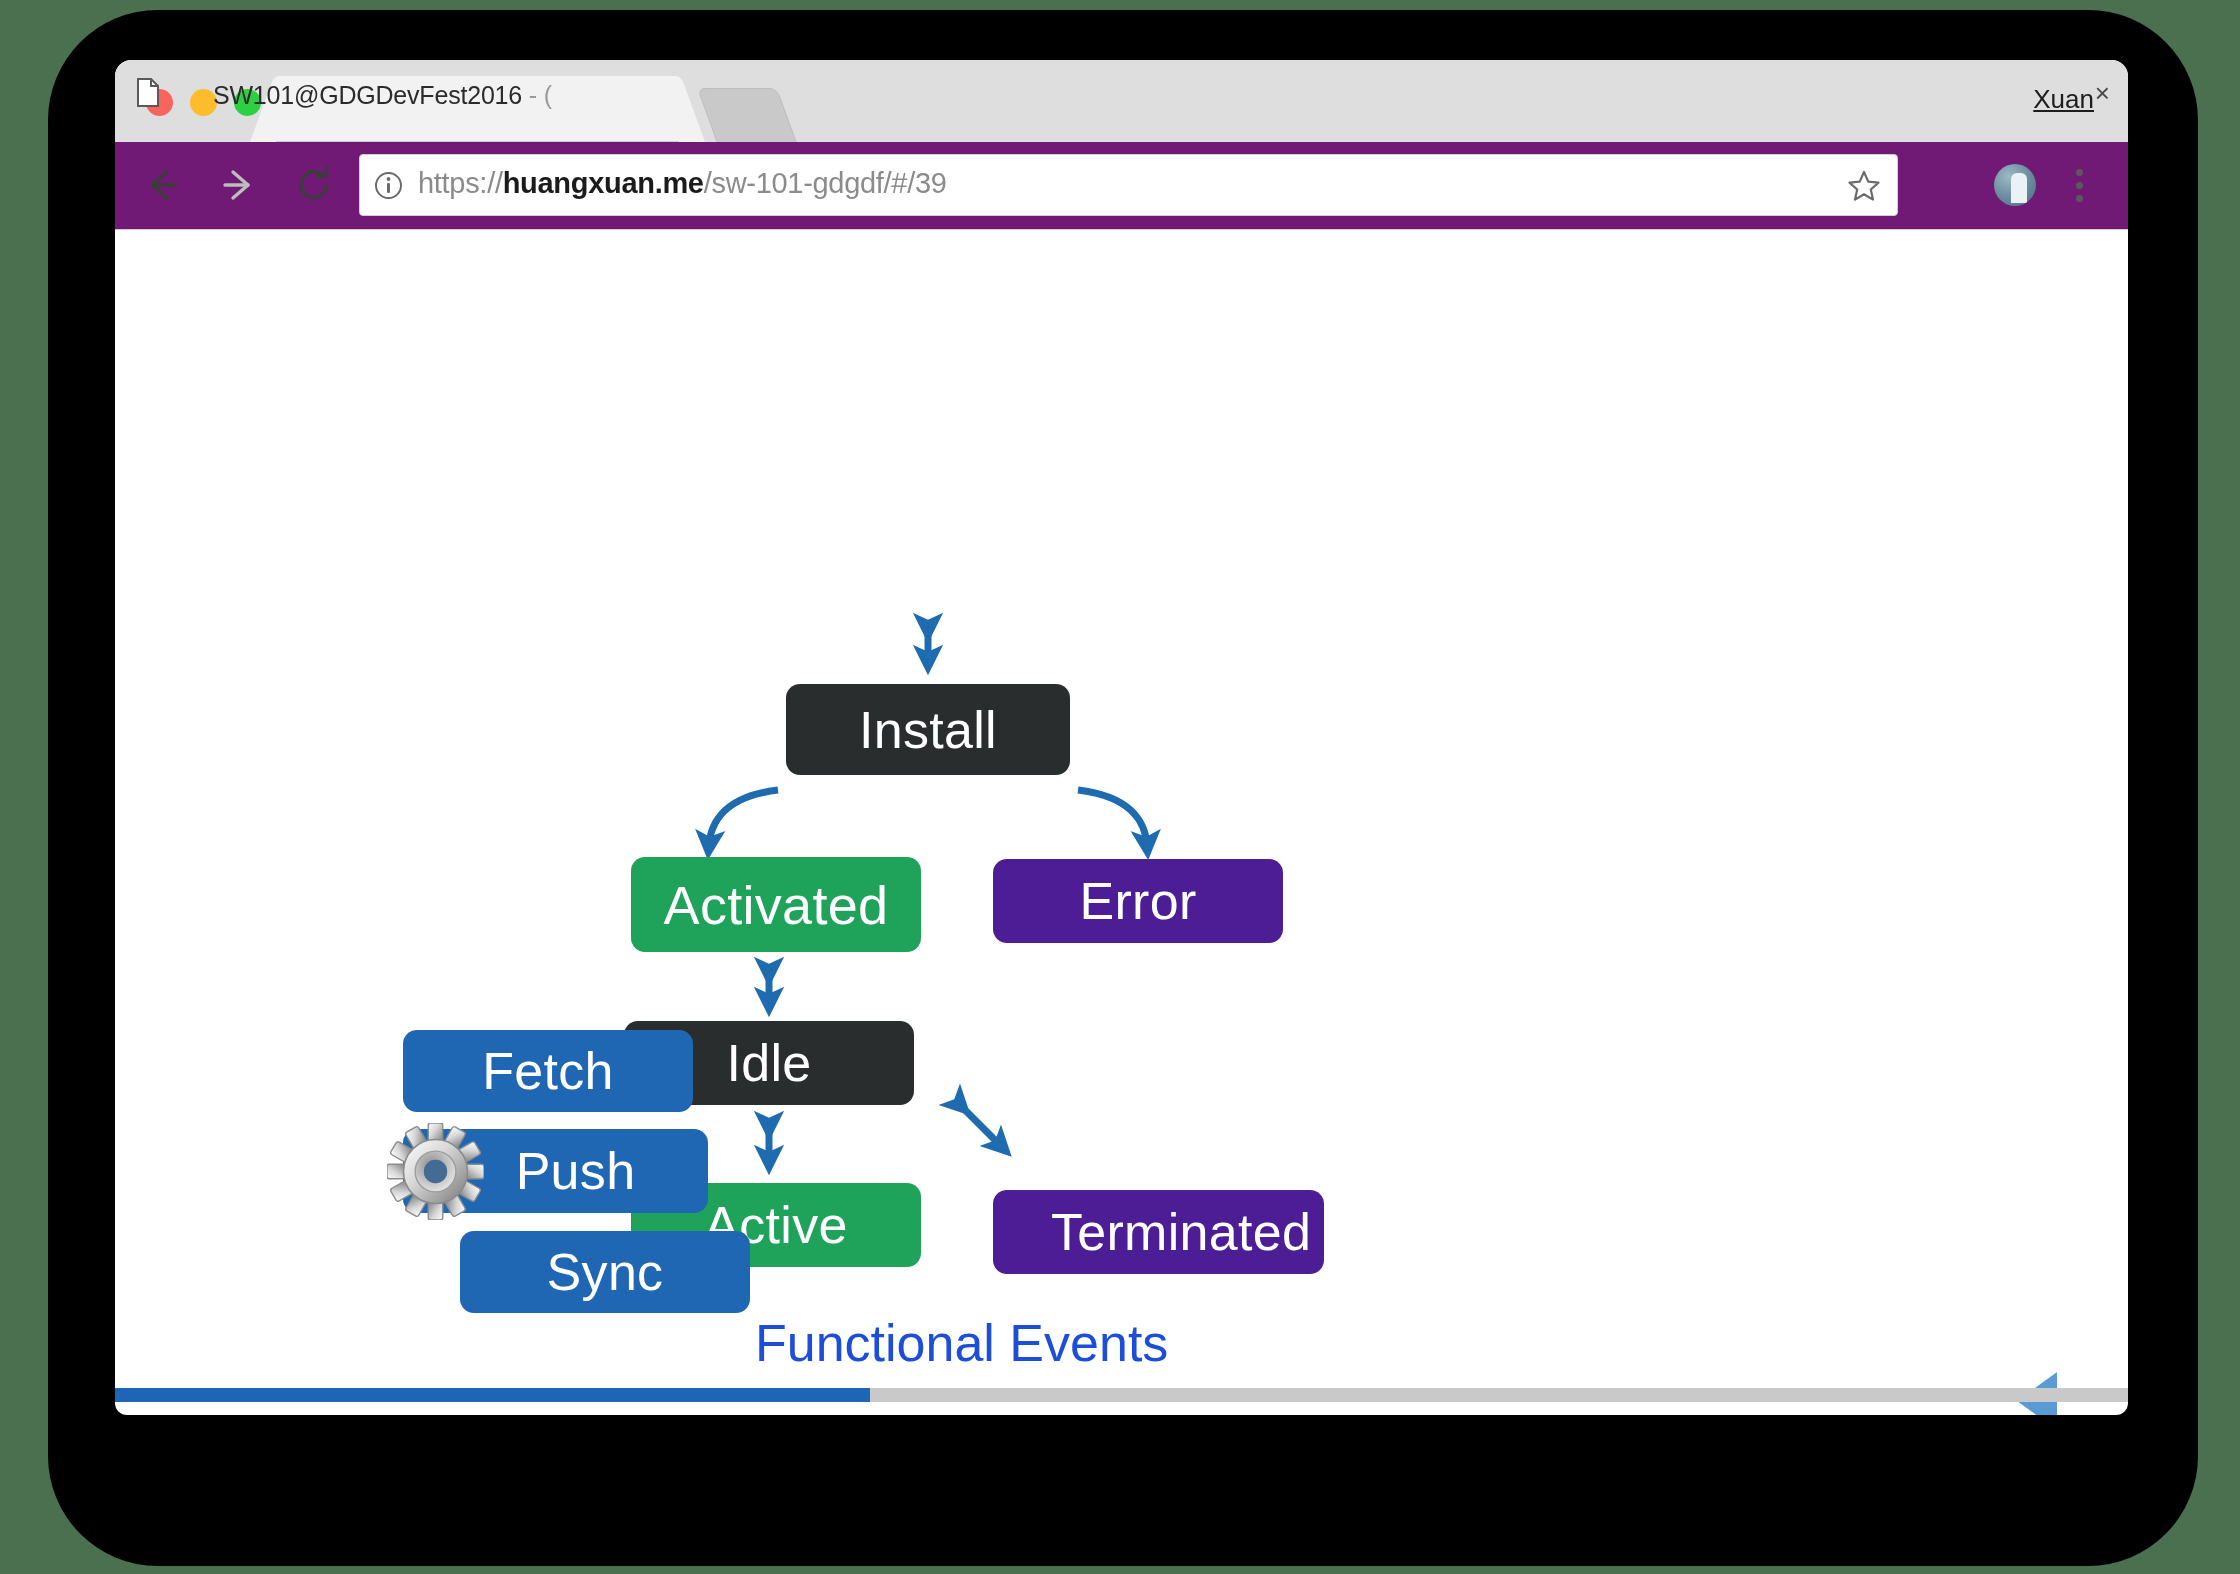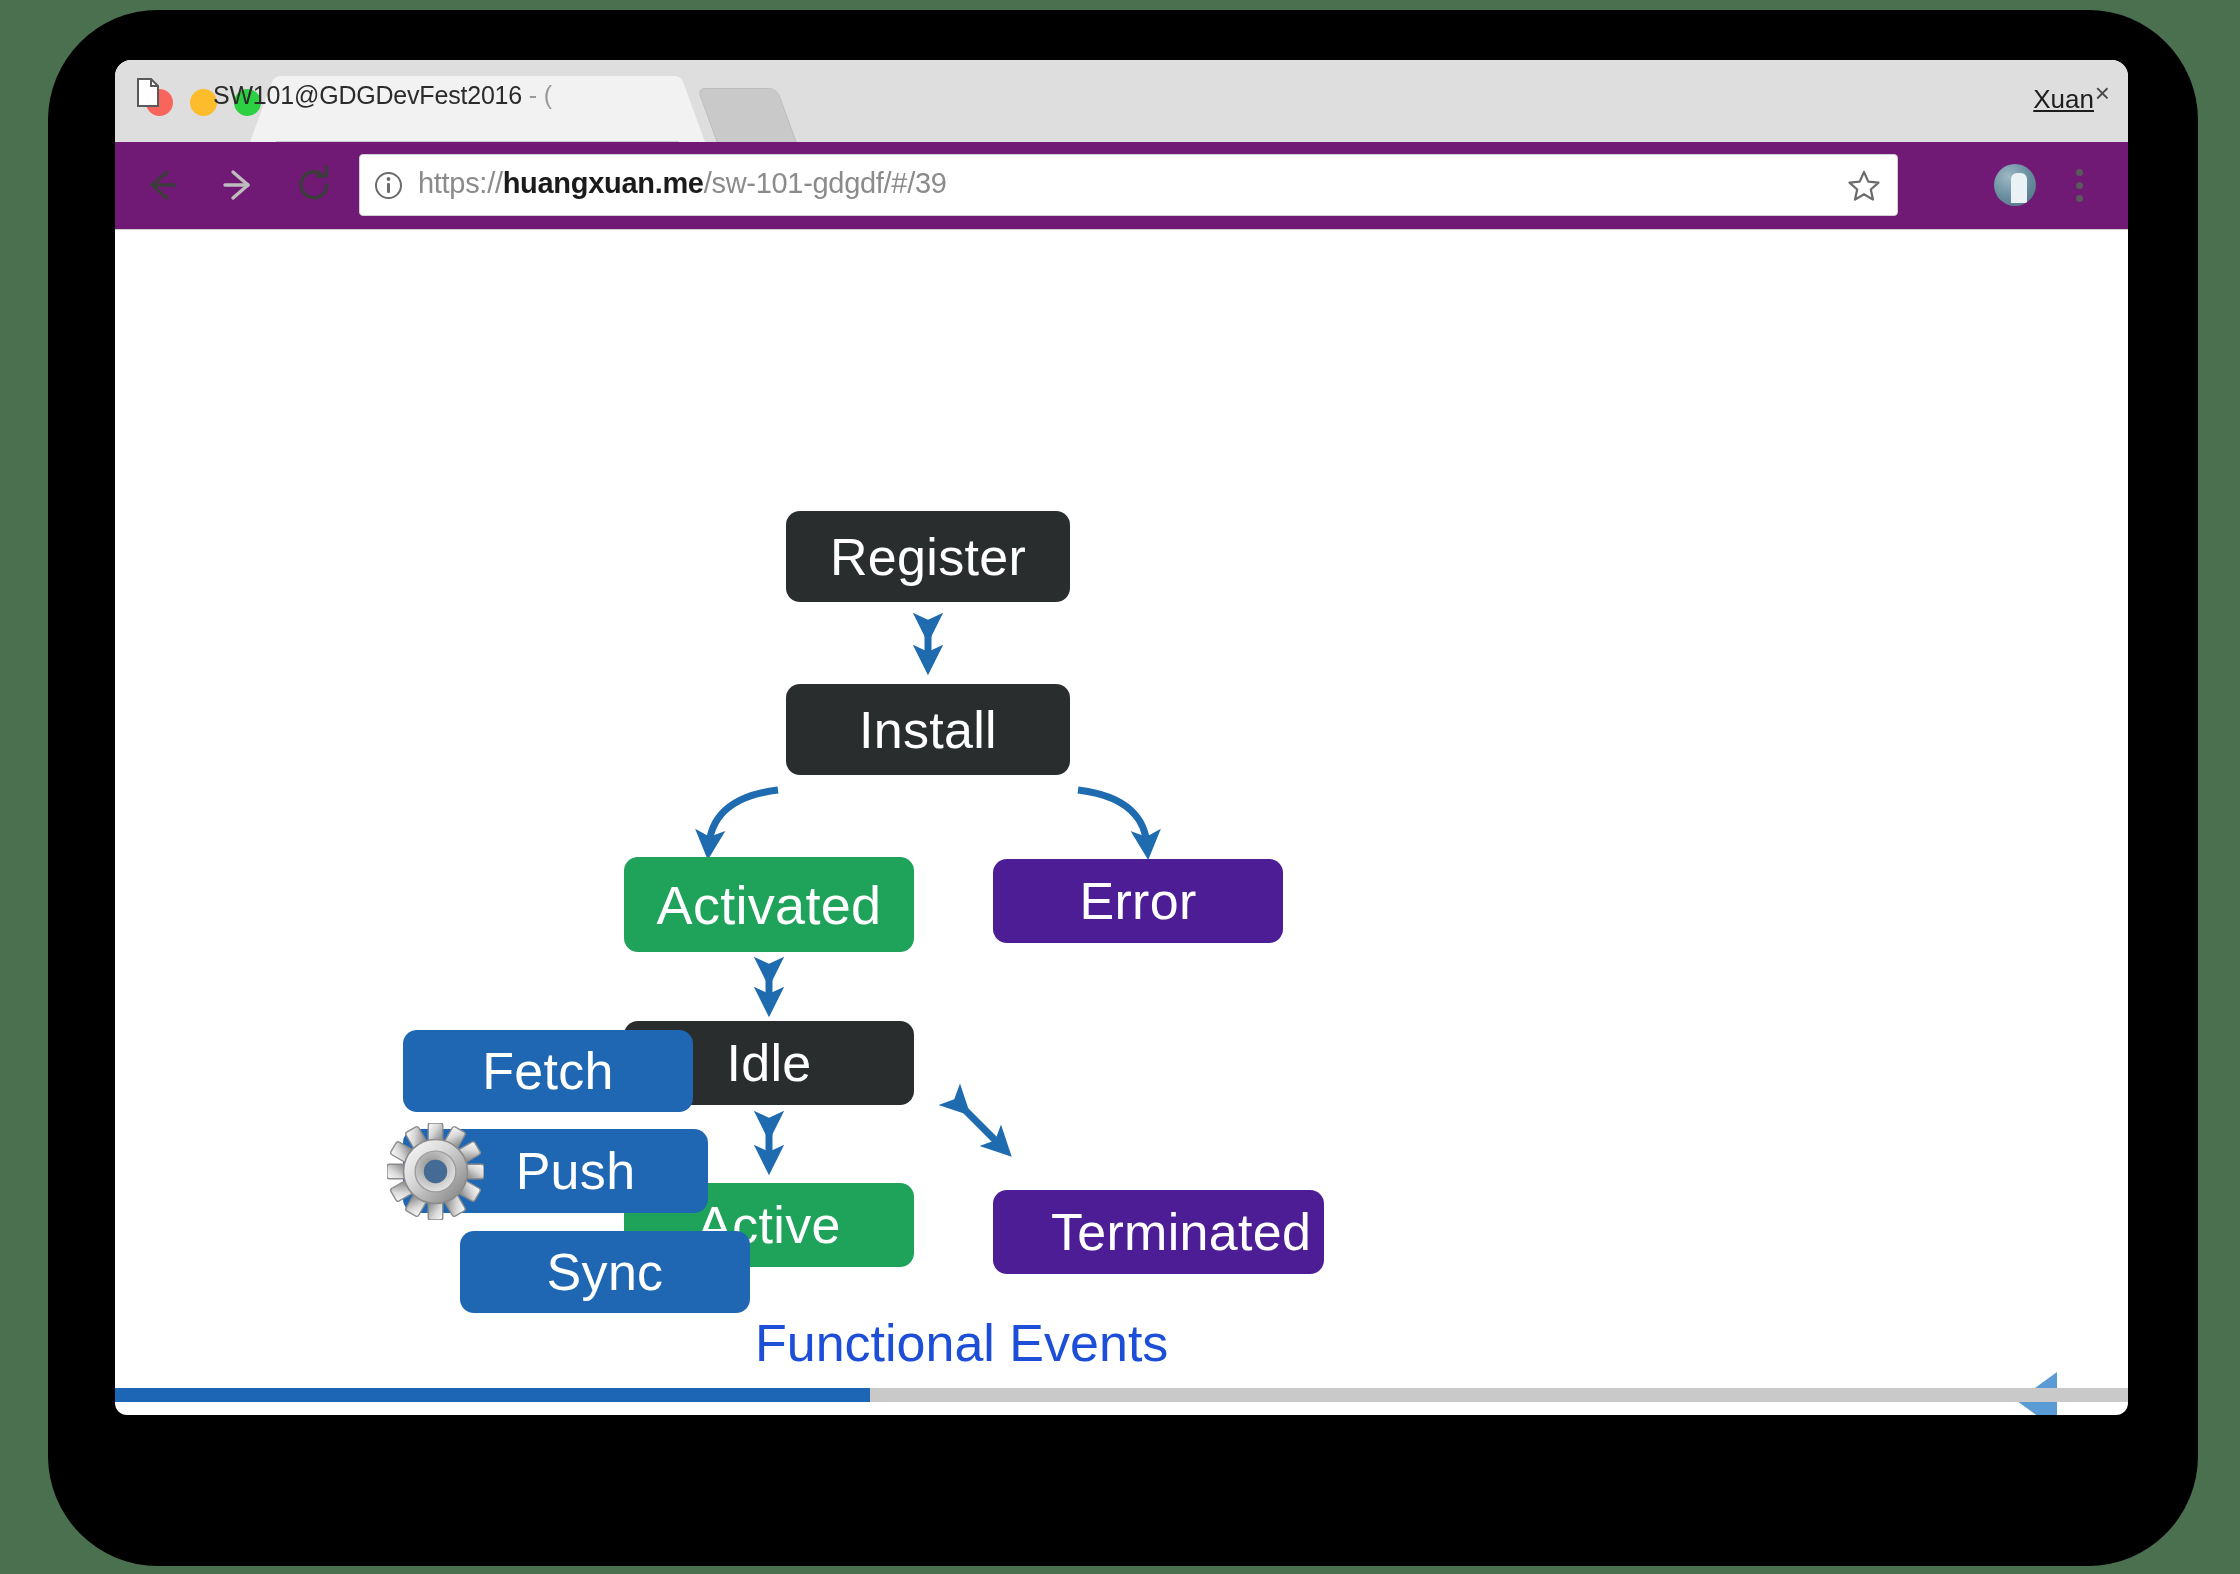--- a/index.html
+++ b/index.html
@@ -237,21 +237,21 @@
     display: flex;
     align-items: center;
     justify-content: center;
     border-radius: 14px;
     color: #ffffff;
     font-size: 52px;
     letter-spacing: .3px;
     white-space: nowrap;
   }
   .node-dark  { background: #292d2e; }
-  .node-green { background: #1fa25a; }
+  .node-green { background: #1fa25a; margin-left: 7px; }
   .node-red   { background: #4c1d95; }
   .node-blue  { background: #2067b3; }
 
   #node-register   { left: 671px; top: 281px;  width: 284px; height: 91px; }
   #node-install    { left: 671px; top: 454px;  width: 284px; height: 91px; }
   #node-activated  { left: 509px; top: 627px;  width: 290px; height: 95px; font-size: 54px; }
   #node-error      { left: 878px; top: 629px;  width: 290px; height: 84px; }
   #node-idle       { left: 509px; top: 791px;  width: 290px; height: 84px; }
   #node-active     { left: 509px; top: 953px;  width: 290px; height: 84px; }
   #node-terminated { left: 878px; top: 960px;  width: 286px; height: 84px; padding-left: 45px; }
@@ -380,21 +380,20 @@
 
       <path d="M963 560 C 1014 566 1030 590 1032 615" fill="none" stroke="#1f6bb0" stroke-width="7" marker-end="url(#ah)"></path>
 
       <line x1="654" y1="742" x2="654" y2="772" stroke="#1f6bb0" stroke-width="7" marker-start="url(#ah)" marker-end="url(#ah)"></line>
 
       <line x1="654" y1="896" x2="654" y2="930" stroke="#1f6bb0" stroke-width="7" marker-start="url(#ah)" marker-end="url(#ah)"></line>
 
       <line x1="845" y1="875" x2="886" y2="916" stroke="#1f6bb0" stroke-width="7" marker-start="url(#ah)" marker-end="url(#ah)"></line>
     </svg>
 
-    <div class="node node-dark" id="node-register">Register</div>
     <div class="node node-dark" id="node-install">Install</div>
     <div class="node node-green" id="node-activated">Activated</div>
     <div class="node node-red" id="node-error">Error</div>
     <div class="node node-dark" id="node-idle">Idle</div>
     <div class="node node-green" id="node-active">Active</div>
     <div class="node node-red" id="node-terminated">Terminated</div>
 
     <div class="node node-blue" id="node-fetch">Fetch</div>
     <div class="node node-blue" id="node-push">Push</div>
     <div class="node node-blue" id="node-sync">Sync</div>

